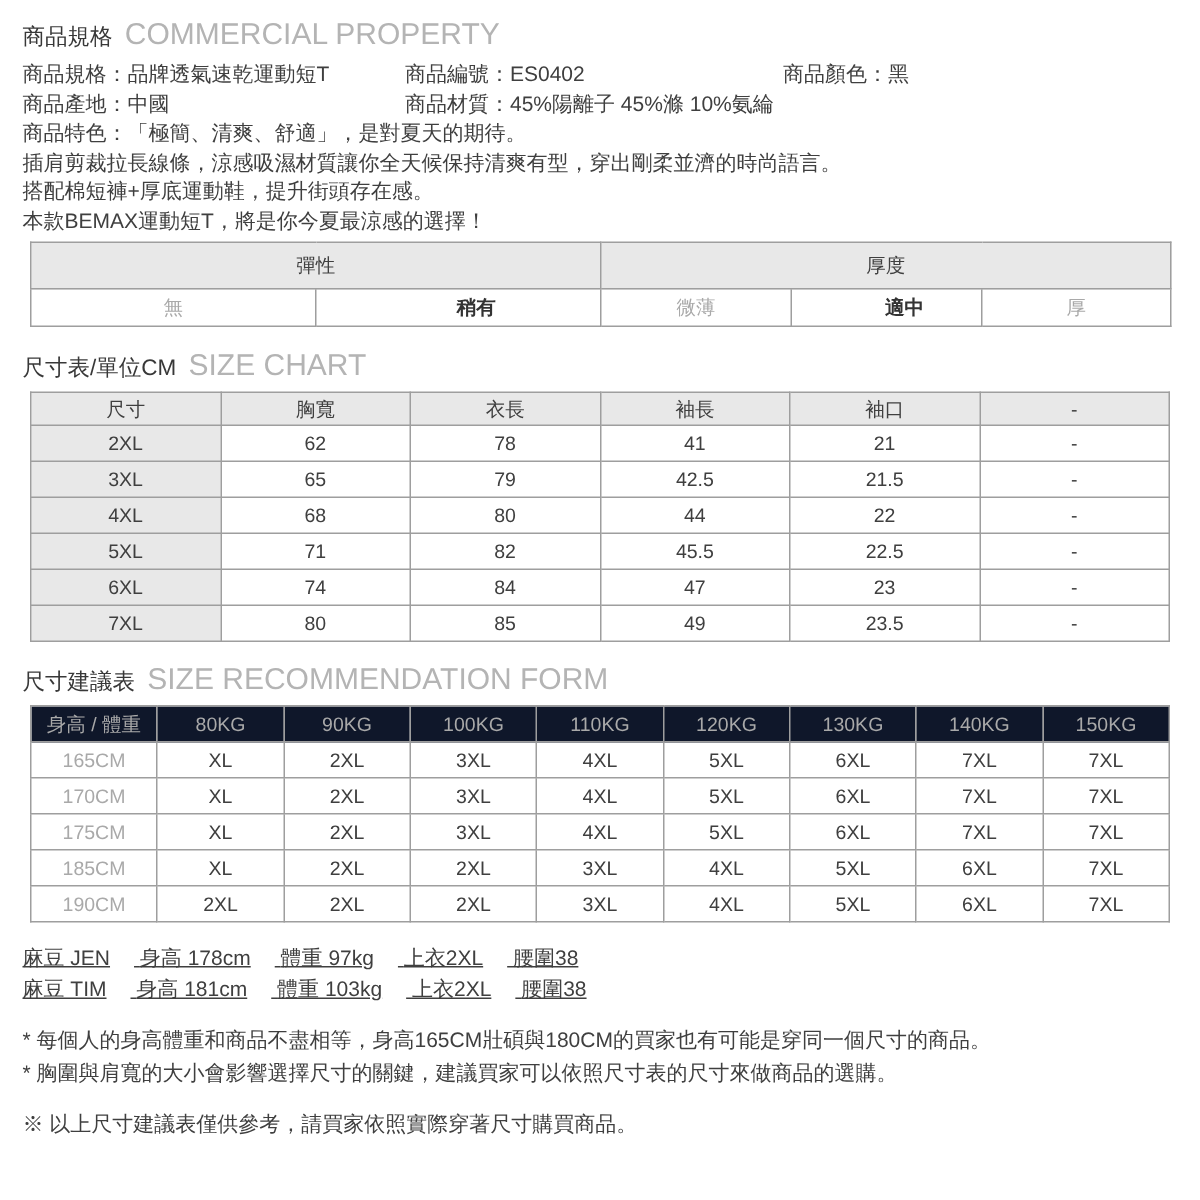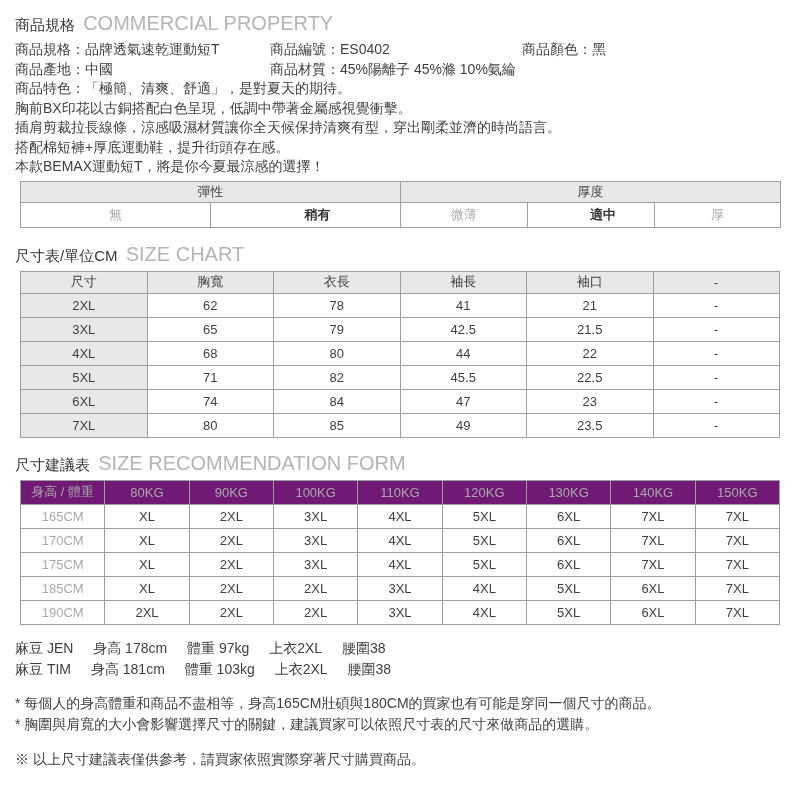--- a/index.html
+++ b/index.html
@@ -33,37 +33,37 @@
     font-size: 13px;
     font-weight: normal;
     padding: 0;
   }
   .hdr { background: #e8e8e8; }
   .muted { color: #a9a9a9; }
   .sel { font-weight: bold; color: #333333; padding-left: 24px; }
 
   
   .fabric-table { margin-top: 4px; }
-  .fabric-table th { height: 21px; text-align: center; }
+  .fabric-table th { height: 31px; text-align: center; }
   .fabric-table td { height: 25px; }
 
   
   .size-sec { margin-top: 17px; }
   .size-table th { height: 22px; }
   .size-table td { height: 24px; }
 
   
   .rec-sec { margin-top: 16px; }
-  .rec-table th { height: 24px; color: #a9a9a9; background: #701a75; }
+  .rec-table th { height: 24px; color: #a9a9a9; background: #0f172a; }
   .rec-table td { height: 24px; }
   .rec-table td.rowlabel { color: #a9a9a9; }
 
   
   .models { margin-top: 13px; padding-left: 0; }
-  .model-line { line-height: 21px; }
+  .model-line { line-height: 21px; text-decoration: underline; }
   .model-line span { margin-right: 16px; }
   .model-line span:last-child { margin-right: 0; }
   .notes { margin-top: 13px; }
   .note-line { line-height: 21.5px; }
   .disclaimer { margin-top: 13px; line-height: 21px; }
 </style>
 </head>
 <body>
 
 <div class="page">
@@ -77,21 +77,20 @@
     <div class="info-row">
       <span class="info-col1">商品規格：品牌透氣速乾運動短T</span>
       <span class="info-col2">商品編號：ES0402</span>
       <span class="info-col3">商品顏色：黑</span>
     </div>
     <div class="info-row">
       <span class="info-col1">商品產地：中國</span>
       <span class="info-col2">商品材質：45%陽離子 45%滌 10%氨綸</span>
     </div>
     <div class="feature-line">商品特色：「極簡、清爽、舒適」，是對夏天的期待。</div>
-    <div class="feature-line">胸前BX印花以古銅搭配白色呈現，低調中帶著金屬感視覺衝擊。</div>
     <div class="feature-line">插肩剪裁拉長線條，涼感吸濕材質讓你全天候保持清爽有型，穿出剛柔並濟的時尚語言。</div>
     <div class="feature-line">搭配棉短褲+厚底運動鞋，提升街頭存在感。</div>
     <div class="feature-line">本款BEMAX運動短T，將是你今夏最涼感的選擇！</div>
   </div>
 
   <table class="fabric-table">
     <colgroup>
         <col style="width:190px">
         <col style="width:190px">
         <col style="width:127px">

